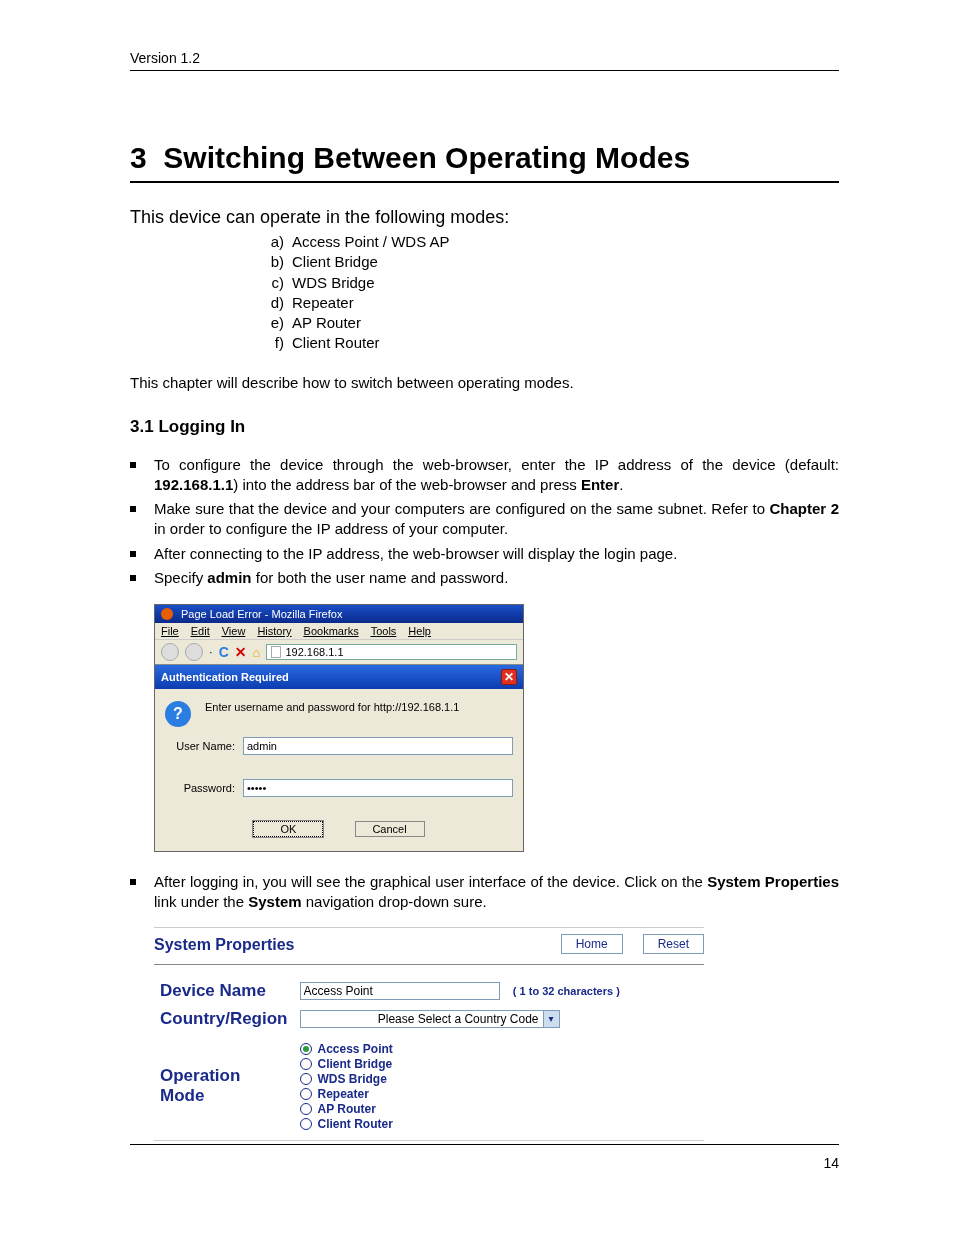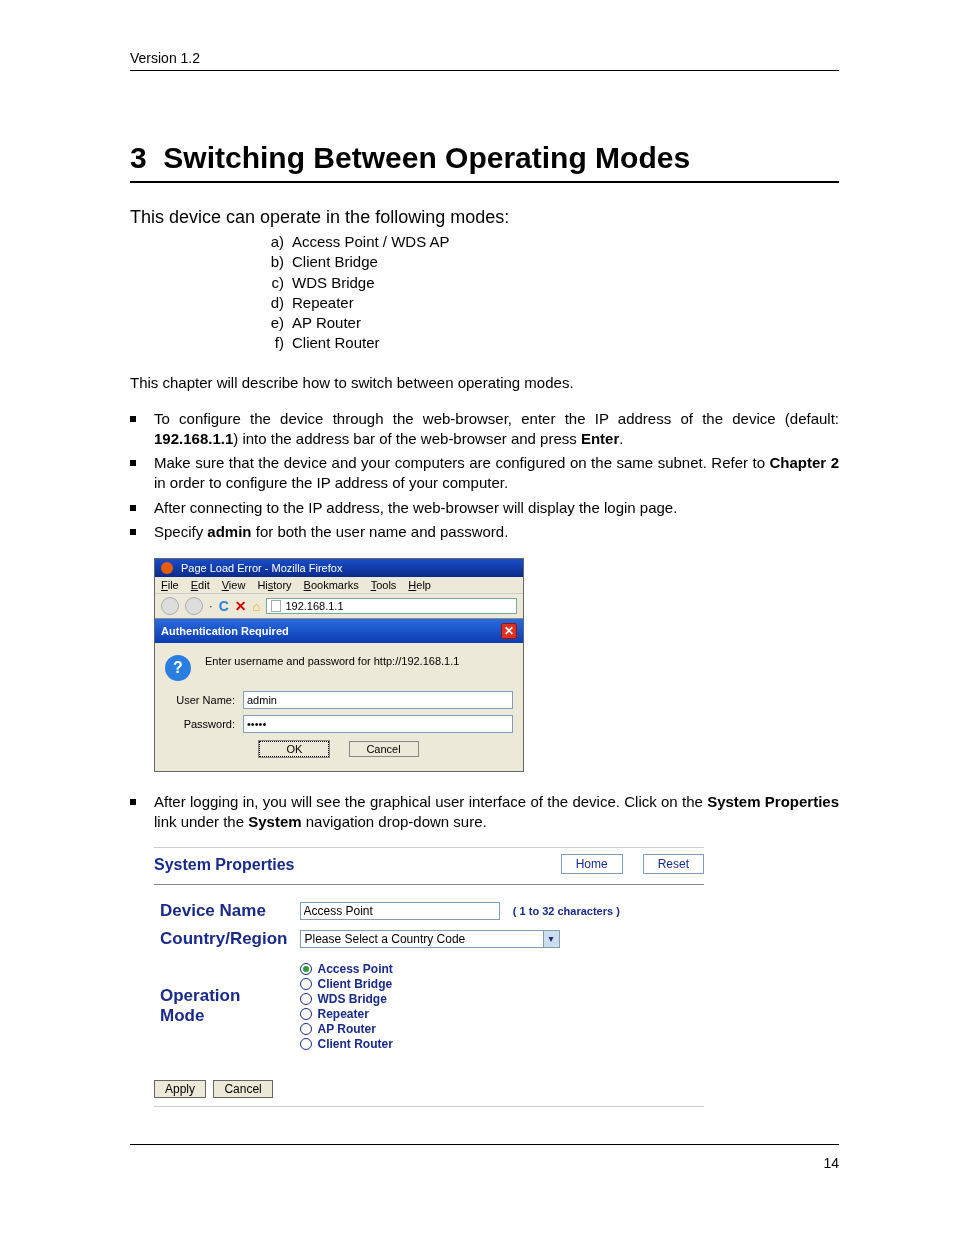--- a/index.html
+++ b/index.html
@@ -38,58 +38,58 @@
   .bullets .bullet { display: flex; margin-bottom: 4px; }
   .bullets .sq { width: 6px; height: 6px; background: #000; margin-top: 7px; margin-right: 18px; flex-shrink: 0; }
   .bullets .txt { flex: 1; text-align: justify; line-height: 1.35; }
   .bold { font-weight: bold; }
   .screenshot-box { margin-top: 16px; margin-left: 24px; width: 370px; border: 1px solid #666; font-size: 11px; }
   .ff-titlebar {
     background: linear-gradient(#1a4ec8, #0a2a8a);
     color: #fff; padding: 3px 6px; display: flex; align-items: center; gap: 8px;
   }
   .ff-icon { width: 12px; height: 12px; border-radius: 50%; background: #e85d00; display:inline-block; }
-  .ff-menubar { background: #ece9d8; padding: 2px 6px; display: flex; gap: 12px; }
+  .ff-menubar { background: #ece9d8; padding: 2px 6px; display: flex; gap: 12px; text-decoration: underline; }
   .ff-menubar span { }
   .ff-menubar .u { text-decoration: underline; }
   .ff-toolbar { background: #ece9d8; padding: 3px 6px; display: flex; align-items: center; gap: 6px; border-top:1px solid #ccc;}
   .nav-btn { width: 18px; height: 18px; border-radius: 50%; background: #ddd; border: 1px solid #aaa; }
   .reload { color: #2a7de1; font-weight: bold; font-size: 14px; }
   .stop-x { color: #d40000; font-weight: bold; font-size: 14px; }
   .home-ico { color: #e8a800; font-size: 13px; }
   .url-box { flex:1; border: 1px solid #7a9; background:#fff; padding: 1px 4px; display:flex; align-items:center; gap:4px; }
   .url-box .pg { width:10px; height:12px; border:1px solid #aaa; background:#fff; }
   .auth-bar {
     background: linear-gradient(#2a6ae0, #0b3cb0);
     color:#fff; font-weight:bold; padding:4px 6px; display:flex; justify-content:space-between; align-items:center;
     border-top: 1px solid #888;
   }
   .close-x { width:16px; height:16px; background:#e03020; border:1px solid #8a1a10; color:#fff; text-align:center; line-height:14px; font-size:12px; border-radius:2px;}
   .auth-body { background:#ece9d8; padding: 12px 10px 14px 10px; }
   .auth-top { display:flex; align-items:flex-start; gap:14px; }
   .q-icon { width:26px; height:26px; border-radius:50%; background:#2a7de1; color:#fff; text-align:center; line-height:26px; font-weight:bold; font-size:16px;}
   .auth-form { margin-top:10px; }
-  .auth-row { display:flex; align-items:center; margin-bottom:6px; }
+  .auth-row { display:flex; align-items:center; margin-bottom:24px; }
   .auth-row .lbl { width: 70px; text-align:right; margin-right:8px; font-size:11px;}
   .auth-row input { flex:1; border:1px solid #7f9db9; padding:1px 3px; font-size:11px; height:18px; }
   .auth-btns { text-align:center; margin-top:8px; }
-  .auth-btns button { width:70px; font-size:11px; padding:1px 0; margin:0 8px; background:#ece9d8; border:1px solid #888; }
+  .auth-btns button { width:70px; font-size:11px; padding:1px 0; margin:0 14px; background:#ece9d8; border:1px solid #888; }
   .auth-btns button.ok { border:1px dotted #000; outline:1px solid #888; }
   .sys-box { margin-top: 14px; margin-left: 24px; width: 550px; font-size: 12px; border-bottom:1px solid #ccc;}
   .sys-head { display:flex; justify-content:space-between; align-items:flex-end; border-bottom:1px solid #888; padding-bottom:10px; margin-bottom:12px; border-top:1px solid #ccc; padding-top:6px;}
   .sys-title { color:#1a2a8a; font-weight:bold; font-size:16px; font-family: "Trebuchet MS", Verdana, sans-serif;}
   .sys-links { display:flex; gap:20px; }
   .sys-links .lk { border:1px solid #7f9db9; padding:2px 14px; color:#1a2a8a; font-size:12px; background:#fff;}
   .sys-table { width:100%; border-collapse: collapse; }
   .sys-table td { padding: 4px 6px; vertical-align: middle; }
   .sys-table .lbl-col { width: 110px; color:#1a2a8a; font-weight:bold; font-size:17px; }
   .sys-table input[type=text] { width: 200px; border:1px solid #7f9db9; padding:1px 3px; font-size:12px; height:18px;}
   .char-note { color:#1a2a8a; font-weight:bold; margin-left:10px; font-size:11px;}
   .sel { border:1px solid #7f9db9; display:inline-flex; align-items:center; width:260px; height:18px; }
-  .sel .selv { flex:1; padding:0 4px; font-size:12px; }
+  .sel .selv { flex:1; padding:0 4px; font-size:12px;text-align:right; }
   .sel .selbtn { width:16px; height:16px; background:#cde; border-left:1px solid #7f9db9; color:#1a2a8a; text-align:center; line-height:16px; font-size:10px;}
   .op-modes { padding: 4px 0; }
   .op-row { display:flex; align-items:center; gap:6px; color:#1a2a8a; font-weight:bold; font-size:12px; margin:1px 0;}
   .op-row .radio { width:12px; height:12px; border:1px solid #1a2a8a; border-radius:50%; display:inline-flex; align-items:center; justify-content:center;}
   .op-row .radio.sel-r::after{ content:""; width:6px; height:6px; background:#2a9d3a; border-radius:50%; display:block;}
   .form-btns { margin-top: 20px; margin-bottom:8px;}
   .form-btns button { font-size:12px; padding:1px 10px; background:#ece9d8; border:1px solid #666; margin-right:4px;}
   .page-num { position:absolute; bottom:64px; right:115px; font-size:14px; }
   .page-rule { position:absolute; bottom:90px; left:130px; right:115px; border-top:1px solid #000; }
 </style>
@@ -128,20 +128,23 @@
         <span>AP Router</span>
       </div>
     <div class="row">
         <span class="letter">f)</span>
         <span>Client Router</span>
       </div>
   </div>
 
   <p class="chapter-desc">This chapter will describe how to switch between operating modes.</p>
 
+  <h2 class="section-title">
+    <span>3.1</span> <span>Logging In</span>
+  </h2>
 
   <div class="bullets">
     <div class="bullet">
         <span class="sq"></span>
       <span class="txt"><span>To configure the device through the web-browser, enter the IP address of the device (default: </span><span class="bold">192.168.1.1</span><span>) into the address bar of the web-browser and press </span><span class="bold">Enter</span><span>.</span></span>
     </div>
     <div class="bullet">
         <span class="sq"></span>
       <span class="txt"><span>Make sure that the device and your computers are configured on the same subnet. Refer to </span><span class="bold">Chapter 2</span><span> in order to configure the IP address of your computer.</span></span>
     </div>
@@ -266,22 +269,18 @@
                 </div>
             <div class="op-row">
                   <span class="radio"></span>
                   <span>Client Router</span>
                 </div>
           </div>
         </td>
       </tr>
     </tbody>
       </table>
-    <div class="form-btns">
-      <button>Apply</button>
-      <button>Cancel</button>
-    </div>
   </div>
 
 </div>
 
 <div class="page-rule"></div>
 <div class="page-num">14</div>
 
 </body></html>

